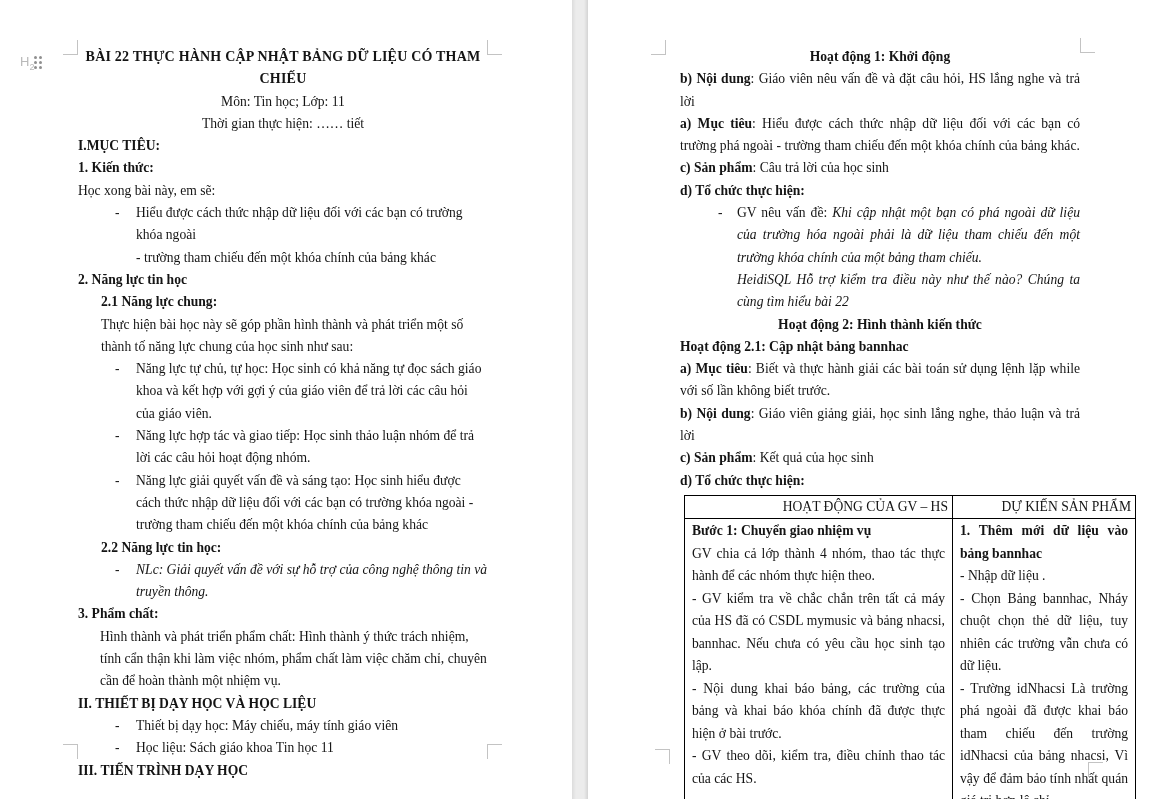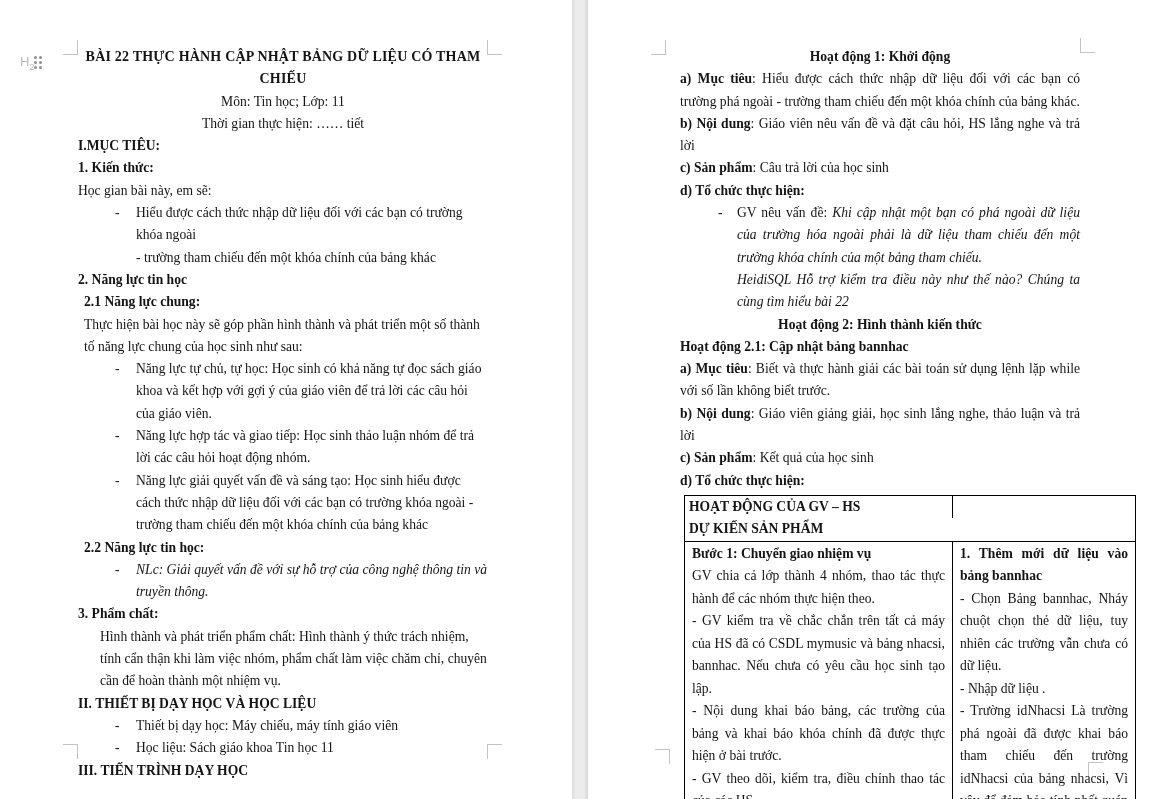--- a/index.html
+++ b/index.html
@@ -27,34 +27,34 @@
   .crop.br { border-left:1.5px solid #c3c3c3; border-top:1.5px solid #c3c3c3; }
 
   .page { position:absolute; top:46px; font-size:13.6px; line-height:22.3px; }
   #page1 { left:78px; width:410px; }
   #page2 { left:680px; width:400px; }
 
   .center { text-align:center; }
   .bold { font-weight:bold; }
   .it { font-style:italic; }
   .title { font-size:14px; font-weight:bold; letter-spacing:.2px; }
-  .ind1 { padding-left:6px; }
+  .ind1 { padding-left:6px;margin-left:17px; }
   .ind2 { padding-left:22px; }
   .just { text-align:justify; }
 
   .li { display:flex; }
   .li .dash { flex:0 0 21px; margin-left:37px; }
   #page2 .li .dash { flex:0 0 19px; margin-left:38px; }
   .li .t { flex:1; }
   .cont1 { padding-left:58px; }
   .cont2 { padding-left:57px; }
 
   
   .tbl { margin:3px 0 0 4px; width:452px; border:1.5px solid #000; }
-  .tbl-head { display:flex; border-bottom:1.5px solid #000; font-weight:bold; text-align:left;flex-direction:column; }
+  .tbl-head { display:flex; border-bottom:1.5px solid #000; font-weight:normal; text-align:right; }
   .tbl-head .c1 { width:268px; border-right:1.5px solid #000; padding:0 4px; }
   .tbl-head .c2 { flex:1; padding:0 4px; }
   .tbl-body { display:flex; }
   .tbl-body .c1 { width:268px; border-right:1.5px solid #000; padding:1px 7px 4px 7px; }
   .tbl-body .c2 { flex:1; padding:1px 7px 4px 7px; }
   .cell p { text-align:justify; line-height:22.5px; }
 </style>
 </head>
 <body>
 
@@ -83,21 +83,21 @@
   <div class="crop br" style="left:1088px;top:762px;"></div>
 
   <div class="v-divider"></div>
 
   <div id="page1" class="page">
     <div class="center title">BÀI 22 THỰC HÀNH CẬP NHẬT BẢNG DỮ LIỆU CÓ THAM CHIẾU</div>
     <div class="center">Môn: Tin học;  Lớp: 11</div>
     <div class="center">Thời gian thực hiện: …… tiết</div>
     <div class="bold">I.MỤC TIÊU:</div>
     <div class="bold">1. Kiến thức:</div>
-    <div>Học gian bài này, em sẽ:</div>
+    <div>Học xong bài này, em sẽ:</div>
     <div class="li">
       <span class="dash">-</span>
       <span class="t">Hiểu được cách thức nhập dữ liệu đối với các bạn có trường khóa ngoài</span>
     </div>
     <div class="cont1">- trường tham chiếu đến một khóa chính của bảng khác</div>
     <div class="bold">2. Năng lực tin học</div>
     <div class="bold ind1">2.1 Năng lực chung:</div>
     <div class="ind1">Thực hiện bài học này sẽ góp phần hình thành và phát triển một số thành tố năng lực chung của học sinh như sau:</div>
     <div class="li">
       <span class="dash">-</span>
@@ -125,22 +125,22 @@
     </div>
     <div class="li">
       <span class="dash">-</span>
       <span class="t">Học liệu: Sách giáo khoa Tin học 11</span>
     </div>
     <div class="bold">III. TIẾN TRÌNH DẠY HỌC</div>
   </div>
 
   <div id="page2" class="page">
     <div class="center bold">Hoạt động 1: Khởi động</div>
+    <div class="just"><span class="bold">b) Nội dung</span><span>: Giáo viên nêu vấn đề và đặt câu hỏi, HS lắng nghe và trả lời</span></div>
     <div class="just"><span class="bold">a) Mục tiêu</span><span>: Hiểu được cách thức nhập dữ liệu đối với các bạn có trường phá ngoài - trường tham chiếu đến một khóa chính của bảng khác.</span></div>
-    <div class="just"><span class="bold">b) Nội dung</span><span>: Giáo viên nêu vấn đề và đặt câu hỏi, HS lắng nghe và trả lời</span></div>
     <div><span class="bold">c) Sản phẩm</span><span>: Câu trả lời của học sinh</span></div>
     <div class="bold">d) Tổ chức thực hiện:</div>
     <div class="li just">
       <span class="dash">-</span>
       <span class="t"><span>GV nêu vấn đề: </span><span class="it">Khi cập nhật một bạn có phá ngoài dữ liệu của trường hóa ngoài phải là dữ liệu tham chiếu đến một trường khóa chính của một bảng tham chiếu.</span></span>
     </div>
     <div class="cont2 it just">HeidiSQL Hỗ trợ kiểm tra điều này như thế nào? Chúng ta cùng tìm hiểu bài 22</div>
     <div class="center bold">Hoạt động 2: Hình thành kiến thức</div>
     <div class="bold">Hoạt động 2.1: Cập nhật bảng bannhac</div>
     <div class="just"><span class="bold">a) Mục tiêu</span><span>: Biết và thực hành giải các bài toán sử dụng lệnh lặp while với số lần không biết trước.</span></div>
@@ -156,21 +156,21 @@
       <div class="tbl-body">
         <div class="c1 cell">
           <p class="bold">Bước 1: Chuyển giao nhiệm vụ</p>
           <p>GV chia cả lớp thành 4 nhóm, thao tác thực hành để các nhóm thực hiện theo.</p>
           <p>- GV kiểm tra về chắc chắn trên tất cả máy của HS đã có CSDL mymusic và bảng nhacsi, bannhac. Nếu chưa có yêu cầu học sinh tạo lập.</p>
           <p>- Nội dung khai báo bảng, các trường của bảng và khai báo khóa chính đã được thực hiện ở bài trước.</p>
           <p>- GV theo dõi, kiểm tra, điều chỉnh thao tác của các HS.</p>
         </div>
         <div class="c2 cell">
           <p class="bold">1. Thêm mới dữ liệu vào bảng bannhac</p>
+          <p>- Nhập dữ liệu .</p>
           <p>- Chọn Bảng bannhac, Nháy chuột chọn thẻ dữ liệu, tuy nhiên các trường vẫn chưa có dữ liệu.</p>
-          <p>- Nhập dữ liệu .</p>
           <p>- Trường idNhacsi Là trường phá ngoài đã được khai báo tham chiếu đến trường idNhacsi của bảng nhacsi, Vì vậy để đảm bảo tính nhất quán giá trị hợp lệ chỉ</p>
         </div>
       </div>
     </div>
   </div>
 
 </div>
 
 </body></html>

